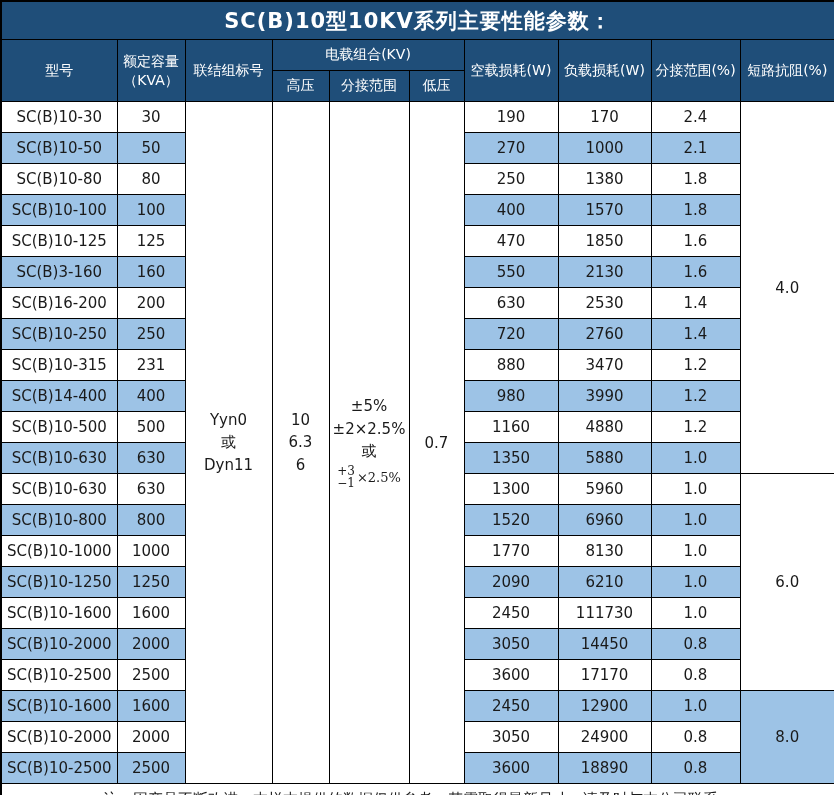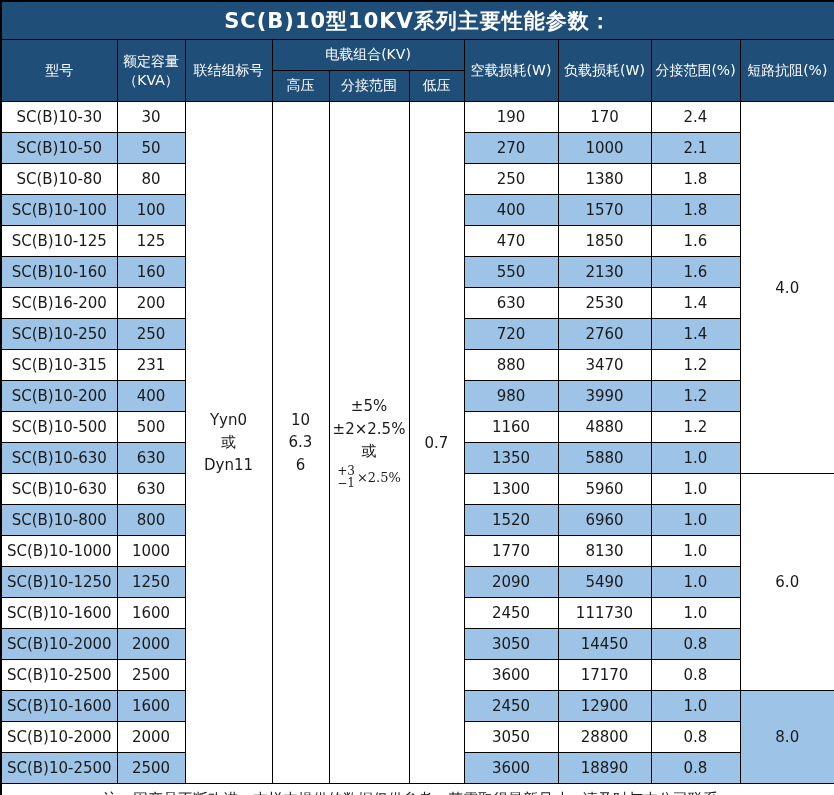--- a/index.html
+++ b/index.html
@@ -132,21 +132,21 @@
           <td>1.8</td>
         </tr>
         <tr>
           <td>SC(B)10-125</td>
           <td>125</td>
           <td>470</td>
           <td>1850</td>
           <td>1.6</td>
         </tr>
         <tr class="alt">
-          <td>SC(B)10-160</td>
+          <td>SC(B)3-160</td>
           <td>160</td>
           <td>550</td>
           <td>2130</td>
           <td>1.6</td>
         </tr>
         <tr>
           <td>SC(B)16-200</td>
           <td>200</td>
           <td>630</td>
           <td>2530</td>
@@ -160,21 +160,21 @@
           <td>1.4</td>
         </tr>
         <tr>
           <td>SC(B)10-315</td>
           <td>231</td>
           <td>880</td>
           <td>3470</td>
           <td>1.2</td>
         </tr>
         <tr class="alt">
-          <td>SC(B)10-200</td>
+          <td>SC(B)14-400</td>
           <td>400</td>
           <td>980</td>
           <td>3990</td>
           <td>1.2</td>
         </tr>
         <tr>
           <td>SC(B)10-500</td>
           <td>500</td>
           <td>1160</td>
           <td>4880</td>
@@ -206,21 +206,21 @@
           <td>SC(B)10-1000</td>
           <td>1000</td>
           <td>1770</td>
           <td>8130</td>
           <td>1.0</td>
         </tr>
         <tr class="alt">
           <td>SC(B)10-1250</td>
           <td>1250</td>
           <td>2090</td>
-          <td>5490</td>
+          <td>6210</td>
           <td>1.0</td>
         </tr>
         <tr>
           <td>SC(B)10-1600</td>
           <td>1600</td>
           <td>2450</td>
           <td>111730</td>
           <td>1.0</td>
         </tr>
         <tr class="alt">
@@ -242,21 +242,21 @@
           <td>1600</td>
           <td>2450</td>
           <td>12900</td>
           <td>1.0</td>
           <td class="merged" rowspan="3">8.0</td>
         </tr>
         <tr>
           <td>SC(B)10-2000</td>
           <td>2000</td>
           <td>3050</td>
-          <td>28800</td>
+          <td>24900</td>
           <td>0.8</td>
         </tr>
         <tr class="alt">
           <td>SC(B)10-2500</td>
           <td>2500</td>
           <td>3600</td>
           <td>18890</td>
           <td>0.8</td>
         </tr>
       </tbody>

